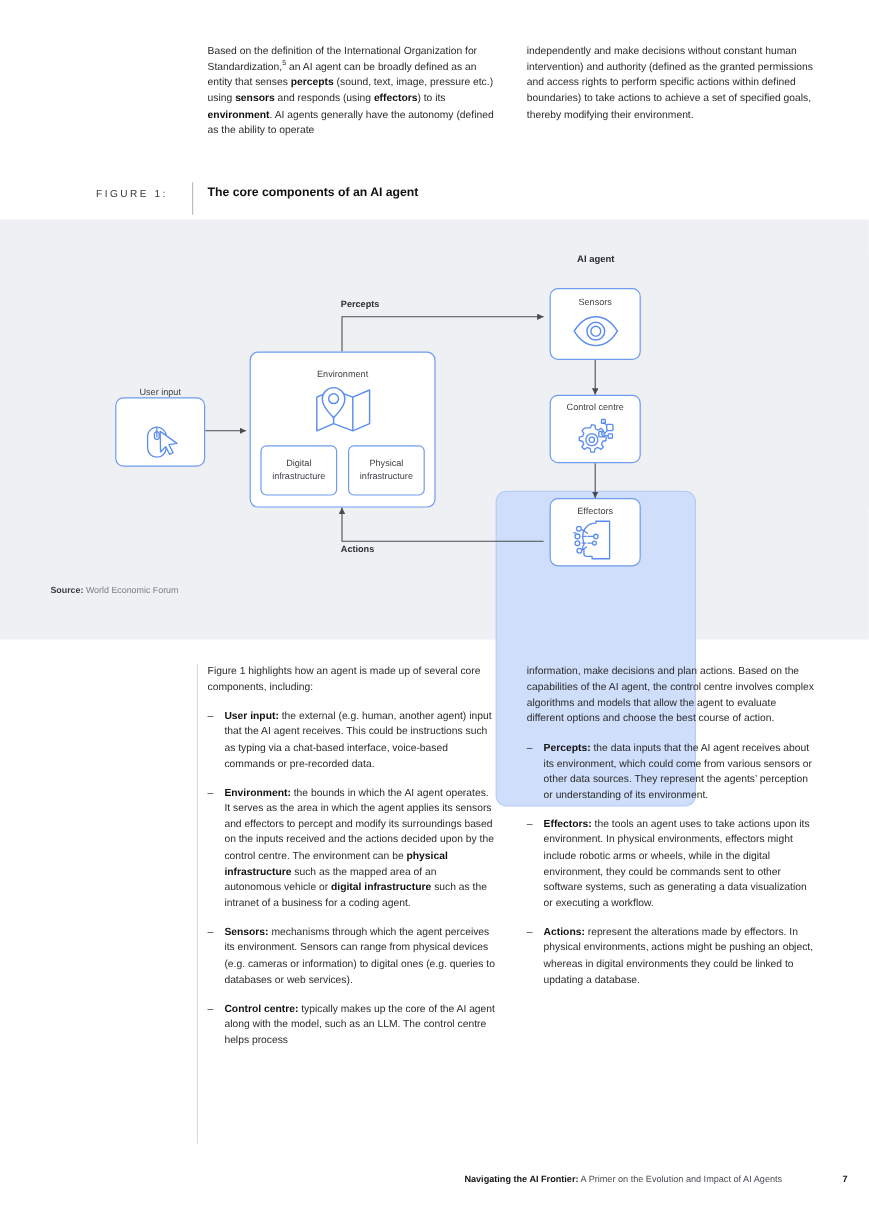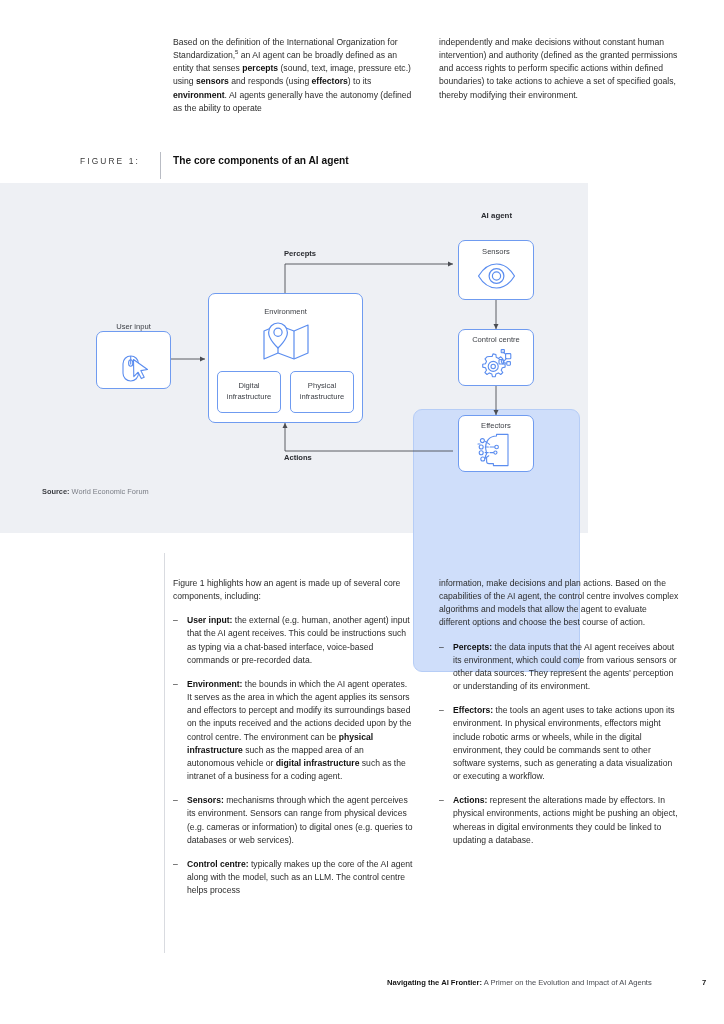--- a/index.html
+++ b/index.html
@@ -42,21 +42,21 @@
     width: 1px; height: 27px; background: #b9bcc4;
   }
   #figure-title {
     position: absolute; left: 173px; top: 1px;
     font-size: 10.2px; font-weight: bold; color: #111;
   }
 
   
   #figure-band {
     position: absolute;
-    left: 0; top: 183px; width: 588px; height: 350px;
+    left: 0; top: 183px; width: 724px; height: 350px;
     background: #eef0f4;
   }
   #figure-source {
     position: absolute; left: 42px; top: 304px;
     font-size: 7.4px; color: #7a7d85;
   }
   #figure-source .lbl { font-weight: bold; color: #3b3d42; }
   .box {
     position: absolute;
     background: #ffffff;
@@ -85,21 +85,21 @@
     border: 1px solid #b6cdf6;
     border-radius: 9px;
   }
 
   svg.arrows { position: absolute; left: 0; top: 0; width: 724px; height: 350px; overflow: visible; }
   svg.icon { position: absolute; overflow: visible; }
 
   
   #bottom-columns {
     position: absolute;
-    left: 173px; top: 577px; width: 506px;
+    left: 173px; top: 553px; width: 506px;
     display: flex;
   }
   #bottom-columns .col { width: 240px; }
   #bottom-columns .col.right { margin-left: 26px; }
   .para { margin-bottom: 11px; }
   .bullet { display: flex; margin-bottom: 11px; }
   .bullet .dash { width: 14px; flex: 0 0 14px; color: #2b2b2b; }
   .bullet .btxt { flex: 1; }
 
   #col-divider {

